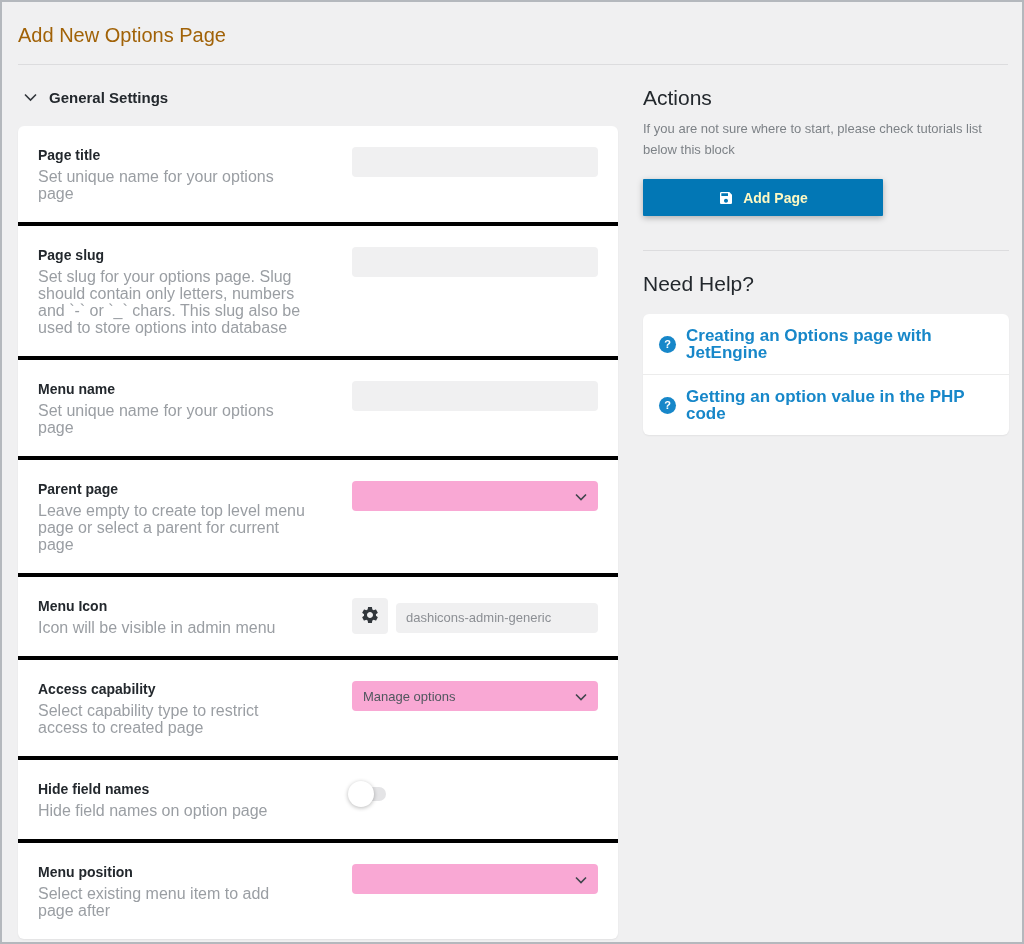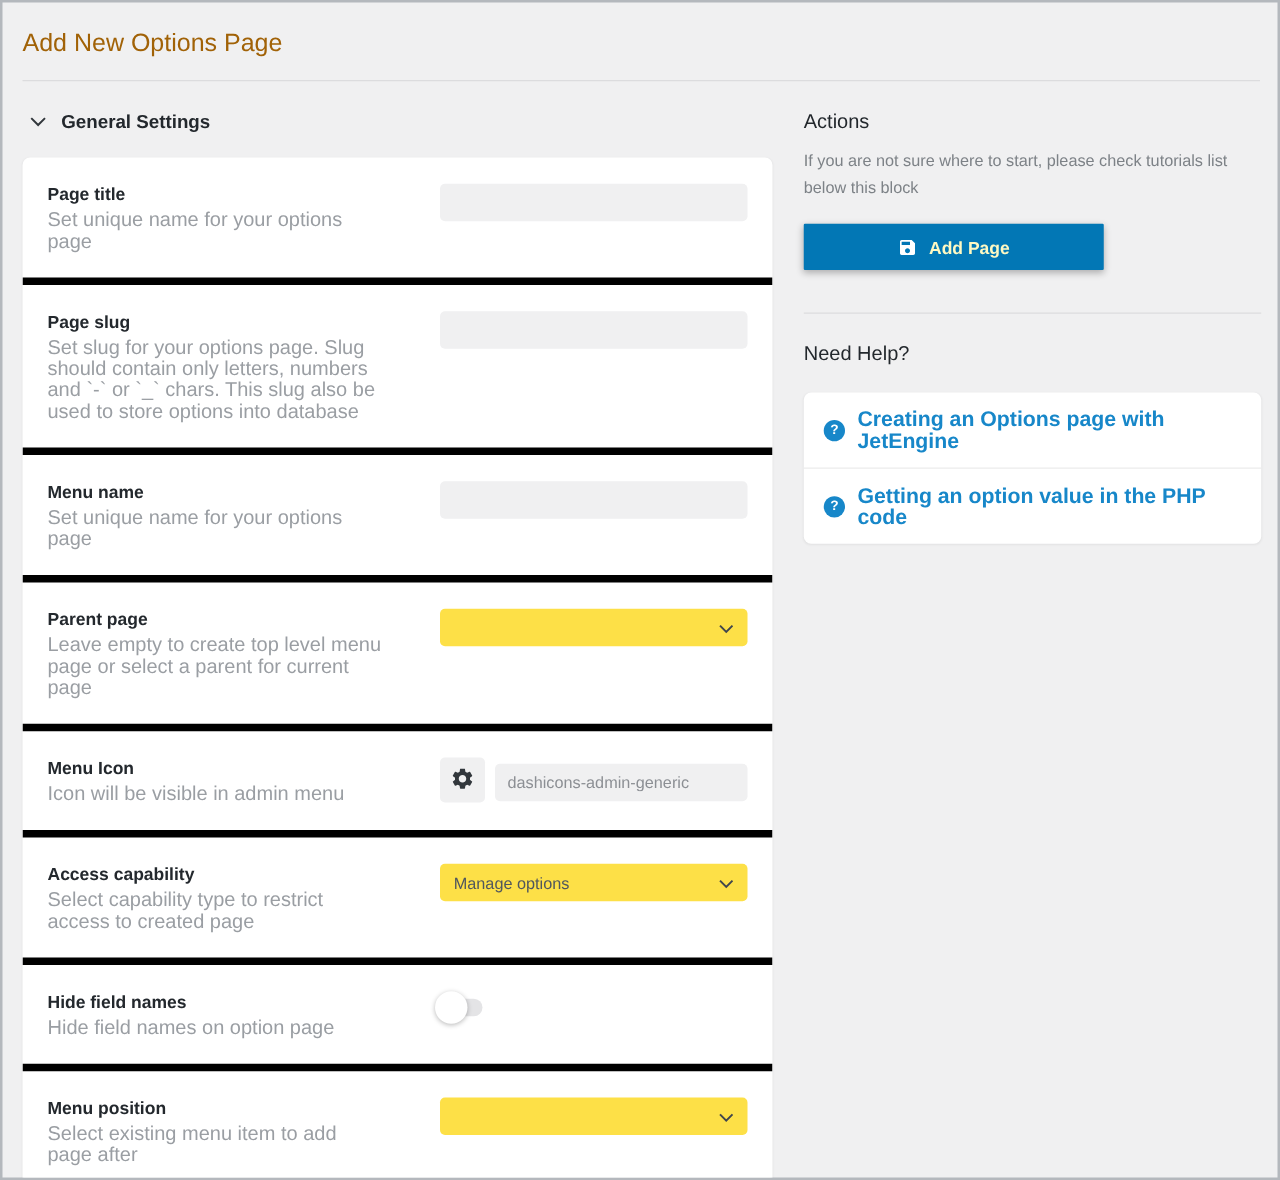--- a/index.html
+++ b/index.html
@@ -38,40 +38,40 @@
 
   
   .card {
     background:#fff; border-radius:6px;
     box-shadow:0 1px 2px rgba(0,0,0,.06);
     overflow:hidden;
   }
   .row {
     display:flex; justify-content:space-between; align-items:flex-start;
     padding:21px 20px 20px 20px;
-    border-bottom:6px solid #000000;
+    border-bottom:4px solid #000000;
   }
   .row:last-child { border-bottom:none; }
   .row-info { width:268px; }
   .row-label { font-size:14px; font-weight:700; color:#23282d; line-height:17px; }
   .row-desc  { font-size:16px; color:#9a9ea3; line-height:17px; margin-top:4px; }
   .row-control { width:246px; display:flex; align-items:flex-start; }
 
   .text-input {
     width:100%; height:30px;
     background:#f0f0f1; border:none; border-radius:4px;
     padding:0 10px; font-size:13px; color:#32373c;
     font-family:"Liberation Sans", sans-serif;
     outline:none;
   }
   .text-input::placeholder { color:#8c8f94; }
 
   .select {
     width:100%; height:30px;
-    background:#fde047; border-radius:4px;
+    background:#f9a8d4; border-radius:4px;
     display:flex; align-items:center; justify-content:space-between;
     padding:0 11px; font-size:13px; color:#50575e;
     cursor:pointer;
   }
 
   .icon-btn {
     width:36px; height:36px; flex:0 0 36px;
     background:#f0f0f1; border:none; border-radius:4px;
     display:flex; align-items:center; justify-content:center;
     margin-right:8px; cursor:pointer; padding:0;
@@ -96,21 +96,21 @@
     margin:28px 0 0 0; width:600px;
   }
   .btn-primary {
     background:#0277b5; color:#fef9c3; border:none; border-radius:1px;
     font-family:"Liberation Sans", sans-serif;
     font-weight:700; cursor:pointer;
     box-shadow:0 2px 6px rgba(0,0,0,.28);
   }
 
   
-  .side-title { font-size:16px; font-weight:400; color:#23282d; padding:22px 0 0 0; line-height:22px; }
+  .side-title { font-size:21px; font-weight:400; color:#23282d; padding:22px 0 0 0; line-height:22px; }
   .side-desc  { font-size:13px; color:#7d8287; line-height:21px; margin-top:9px; width:366px; }
   .add-page-btn {
     margin-top:19px; width:240px; height:37px; font-size:14px;
     display:flex; align-items:center; justify-content:center; gap:9px;
   }
   .side-divider { border:none; border-top:1px solid #dcdcde; margin:34px 0 0 0; }
 
   .help-card {
     margin-top:19px; background:#fff; border-radius:6px;
     box-shadow:0 1px 2px rgba(0,0,0,.06); overflow:hidden;

